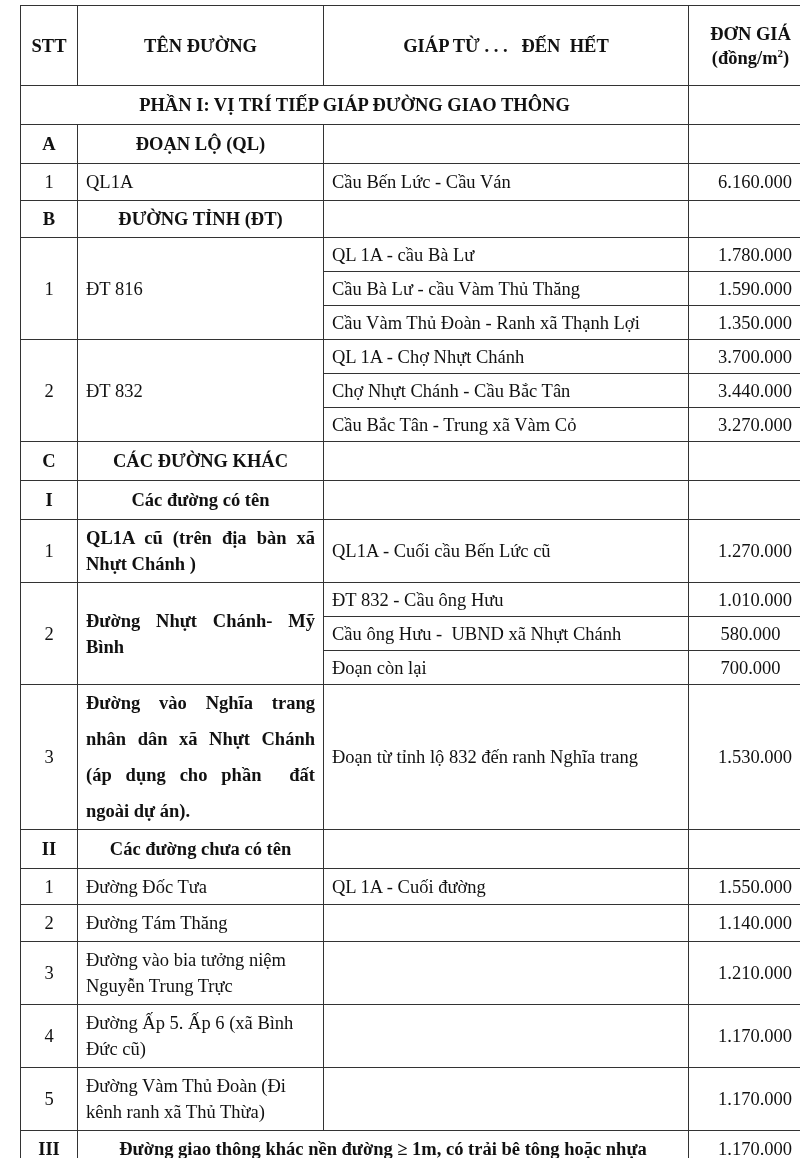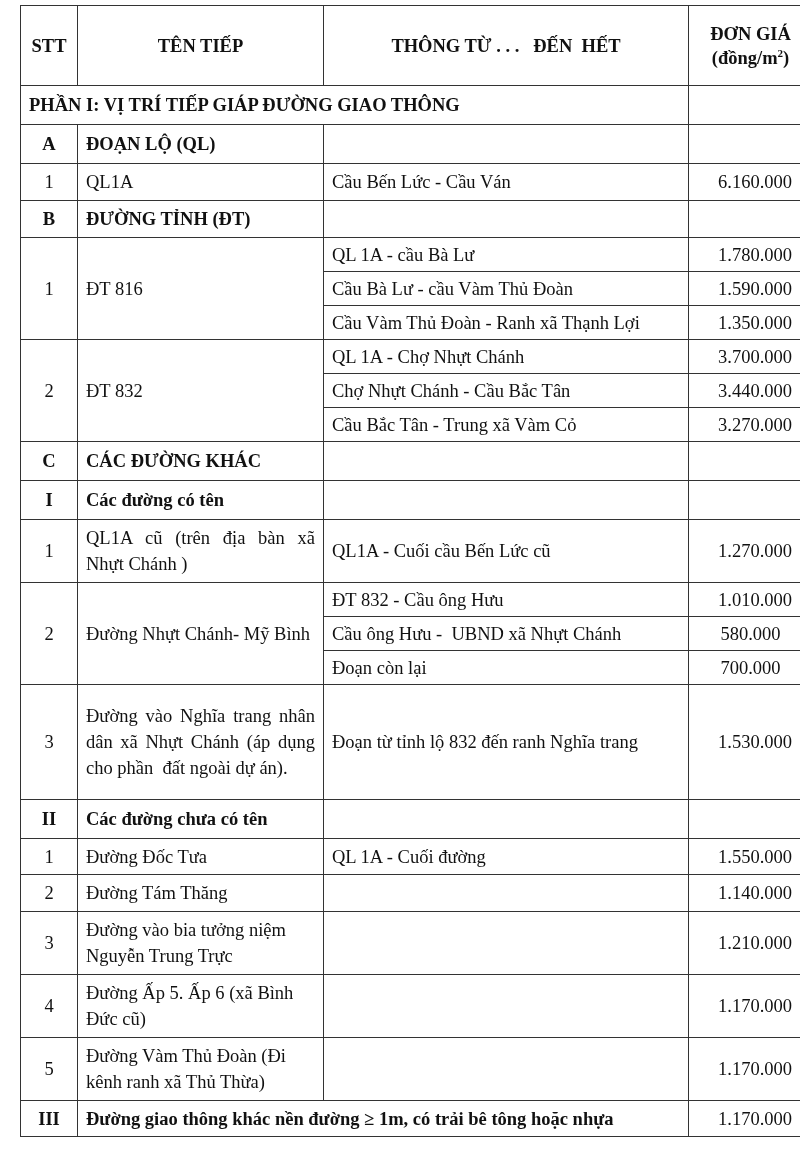--- a/index.html
+++ b/index.html
@@ -8,22 +8,22 @@
   table.price-table {
     position: absolute; left: 20px; top: 5px; width: 792px;
     border-collapse: collapse; table-layout: fixed; font-size: 18.5px;
   }
   table.price-table td, table.price-table th {
     border: 1px solid #333; padding: 0 8px; vertical-align: middle; line-height: 26px;
   }
   th { font-weight: bold; text-align: center; }
   .c { text-align: center; }
   .r { text-align: right; padding-right: 20px !important; }
-  .b { font-weight: bold; }
-  .just { text-align: justify; text-align-last: left; }
+  .b { font-weight: bold; text-align: center; }
+  .just { text-align: justify; text-align-last: left; font-weight: bold; }
   .h-header { height: 80px; }
   .h40 { height: 39px; }
   .h38 { height: 37px; }
   .h35 { height: 34px; }
   .h64 { height: 63px; }
   .h36 { height: 36px; }
   sup { font-size: 11px; line-height: 0; }
 </style>
 </head>
 <body>
@@ -32,22 +32,22 @@
   <colgroup>
     <col style="width:57px">
       <col style="width:246px">
       <col style="width:365px">
       <col style="width:124px">
   </colgroup>
 
   <tbody>
       <tr class="h-header">
     <th>STT</th>
-    <th>TÊN TIẾP</th>
-    <th style="white-space:pre">THÔNG TỪ . . .   ĐẾN  HẾT</th>
+    <th>TÊN ĐƯỜNG</th>
+    <th style="white-space:pre">GIÁP TỪ . . .   ĐẾN  HẾT</th>
     <th style="line-height:24px">
       <span>ĐƠN GIÁ</span><br>
       <span>(đồng/m</span><sup>2</sup><span>)</span>
     </th>
   </tr>
 
   <tr class="h40">
     <td colspan="3" class="b">PHẦN I: VỊ TRÍ TIẾP GIÁP ĐƯỜNG GIAO THÔNG</td>
     <td></td>
   </tr>
@@ -71,21 +71,21 @@
     <td></td>
         <td></td>
   </tr>
   <tr class="h35">
     <td class="c" rowspan="3">1</td>
     <td rowspan="3">ĐT 816</td>
     <td>QL 1A - cầu Bà Lư</td>
     <td class="r">1.780.000</td>
   </tr>
   <tr class="h35">
-    <td>Cầu Bà Lư - cầu Vàm Thủ Đoàn</td>
+    <td>Cầu Bà Lư - cầu Vàm Thủ Thăng</td>
     <td class="r">1.590.000</td>
   </tr>
   <tr class="h35">
     <td>Cầu Vàm Thủ Đoàn - Ranh xã Thạnh Lợi</td>
     <td class="r">1.350.000</td>
   </tr>
   <tr class="h35">
     <td class="c" rowspan="3">2</td>
     <td rowspan="3">ĐT 832</td>
     <td>QL 1A - Chợ Nhựt Chánh</td>
@@ -127,21 +127,21 @@
   <tr class="h35">
     <td style="white-space:pre">Cầu ông Hưu -  UBND xã Nhựt Chánh</td>
     <td class="c">580.000</td>
   </tr>
   <tr class="h35">
     <td>Đoạn còn lại</td>
     <td class="c">700.000</td>
   </tr>
   <tr style="height:115px">
     <td class="c">3</td>
-    <td class="just" style="line-height:26px; white-space:pre-wrap">Đường vào Nghĩa trang nhân dân xã Nhựt Chánh (áp dụng cho phần  đất ngoài dự án).</td>
+    <td class="just" style="line-height:36px; white-space:pre-wrap">Đường vào Nghĩa trang nhân dân xã Nhựt Chánh (áp dụng cho phần  đất ngoài dự án).</td>
     <td>Đoạn từ tỉnh lộ 832 đến ranh Nghĩa trang</td>
     <td class="r">1.530.000</td>
   </tr>
 
   <tr class="h40">
     <td class="c b">II</td>
     <td class="b">Các đường chưa có tên</td>
     <td></td>
         <td></td>
   </tr>

